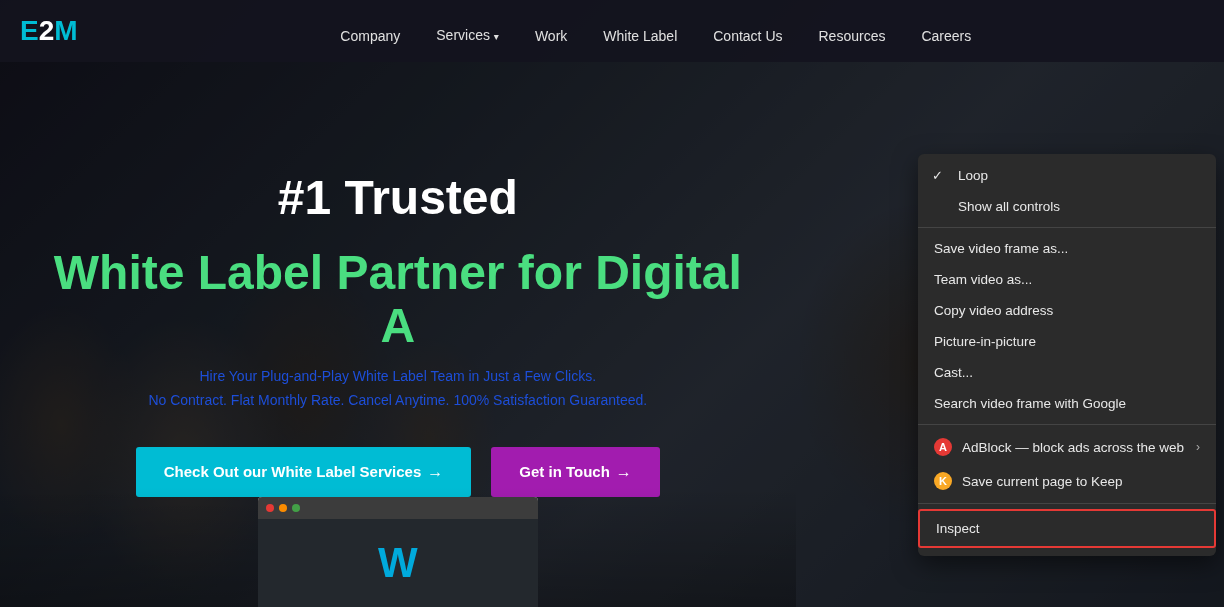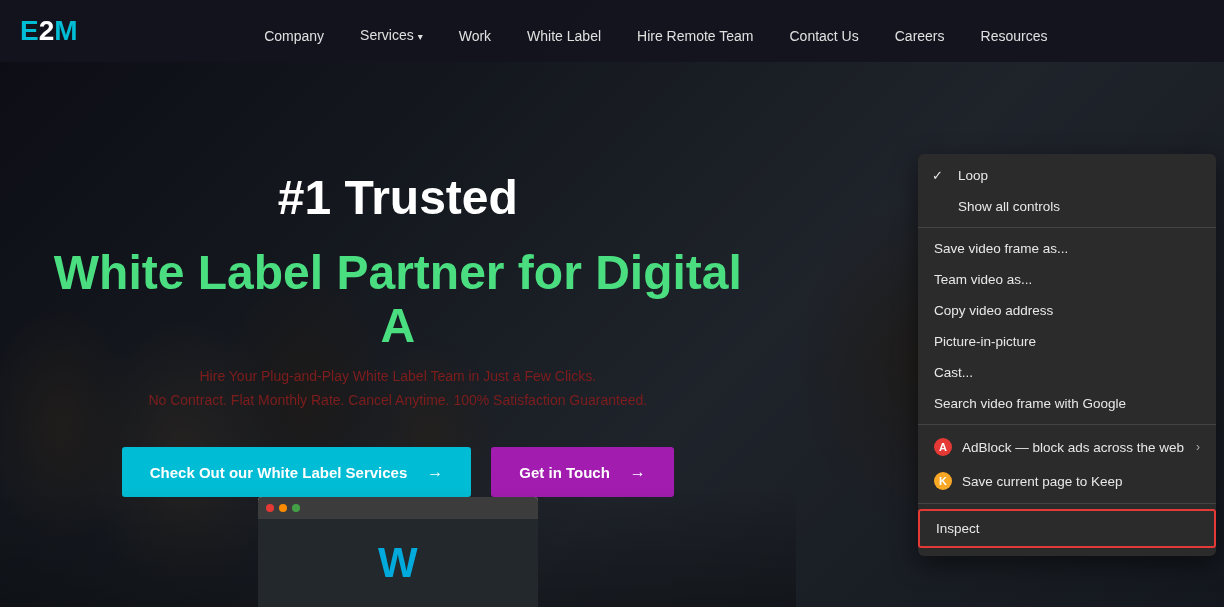--- a/index.html
+++ b/index.html
@@ -147,21 +147,21 @@
     .hero-subtitle {
       font-size: 48px;
       font-weight: 900;
       color: #4ade80;
       line-height: 1.1;
       margin-bottom: 12px;
     }
 
     .hero-description {
       font-size: 14px;
-      color: #7f1d1d;
+      color: #1d4ed8;
       line-height: 1.7;
       margin-bottom: 35px;
       max-width: 520px;
     }
 
     .hero-buttons {
       display: flex;
       gap: 20px;
       flex-wrap: wrap;
       justify-content: center;
@@ -170,22 +170,22 @@
     .btn-primary {
       background: #00bcd4;
       color: #fff;
       border: none;
       padding: 16px 28px;
       font-size: 15px;
       font-weight: 700;
       border-radius: 3px;
       cursor: pointer;
       display: flex;
-      align-items: center;
-      gap: 20px;
+      align-items: flex-start;
+      gap: 6px;
       text-transform: none;
       white-space: nowrap;
     }
 
     .btn-arrow {
       font-size: 16px;
     }
 
     
     .context-menu {
@@ -344,30 +344,27 @@
         <span class="chevron-down">▾</span>
       </a>
     </li>
     <li>
       <a href="#">Work</a>
     </li>
     <li>
       <a href="#">White Label</a>
     </li>
     <li>
-      <a href="#">Hire Remote Team</a>
-    </li>
-    <li>
       <a href="#">Contact Us</a>
     </li>
     <li>
+      <a href="#">Resources</a>
+    </li>
+    <li>
       <a href="#">Careers</a>
-    </li>
-    <li>
-      <a href="#">Resources</a>
     </li>
   </ul>
 </nav>
 
 <div class="hero-content">
   <h1 class="hero-title">#1 Trusted</h1>
   <h2 class="hero-subtitle">White Label Partner for Digital A</h2>
   <p class="hero-description">
     <span>Hire Your Plug-and-Play White Label Team in Just a Few Clicks.</span><br>
     <span>No Contract. Flat Monthly Rate. Cancel Anytime. 100% Satisfaction Guaranteed.</span>

